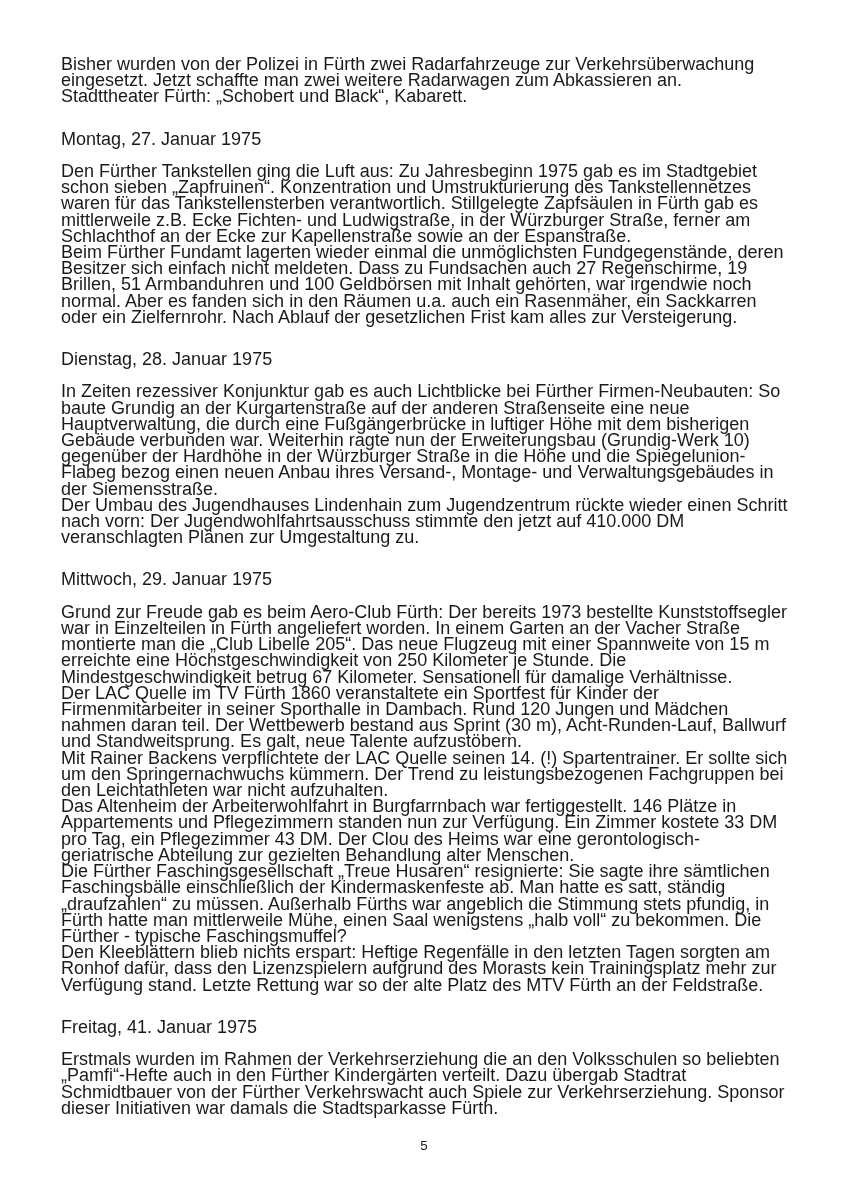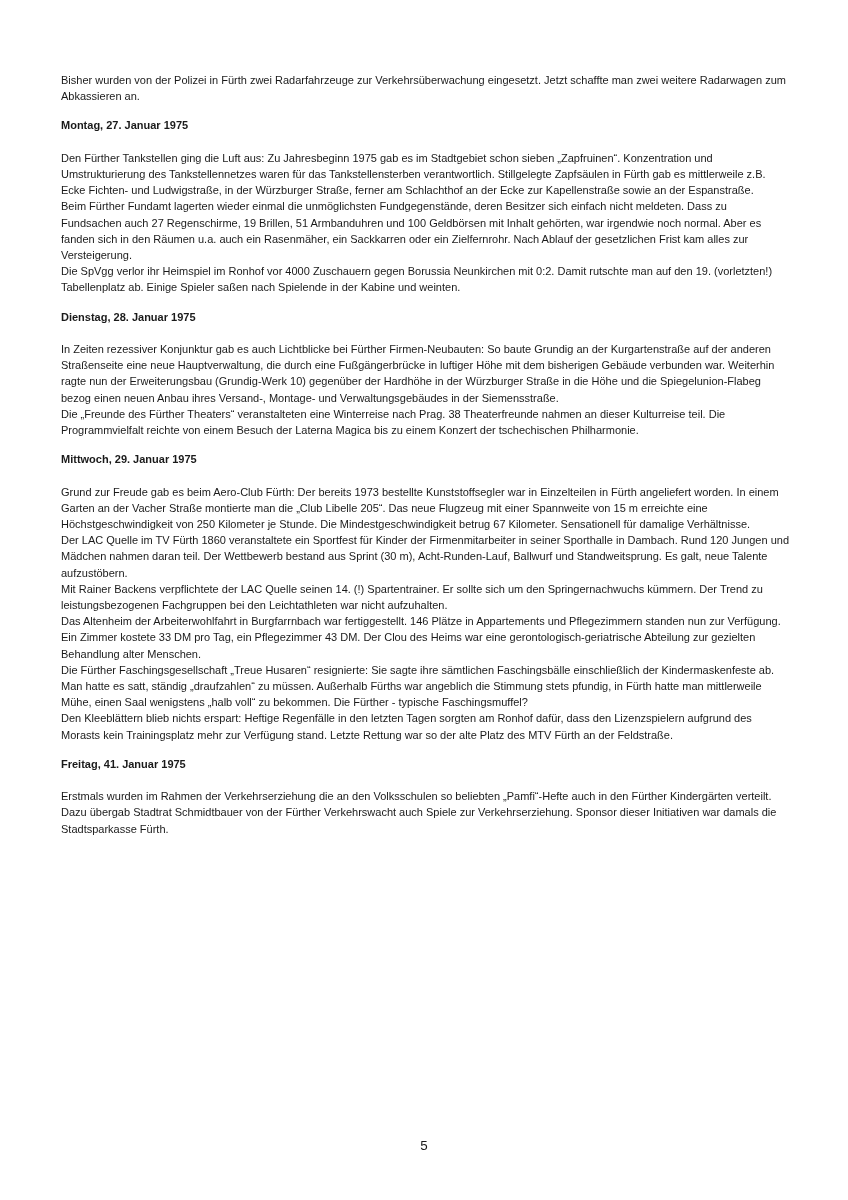--- a/index.html
+++ b/index.html
@@ -12,29 +12,29 @@
     width: 848px;
     height: 1200px;
     background: #ffffff;
     font-family: "Liberation Sans", sans-serif;
     color: #1a1a1a;
     overflow: hidden;
   }
   .content {
     position: absolute;
     left: 61px;
-    top: 72px;
+    top: 56px;
     width: 729px;
-    font-size: 11px;
+    font-size: 18px;
     line-height: 16.2px;
     text-align: left;
   }
   .heading {
-    font-weight: bold;
-    margin-top: 13px;
+    font-weight: normal;
+    margin-top: 26px;
     margin-bottom: 16.2px;
   }
   .entry {
     margin: 0;
   }
   .page-number {
     position: absolute;
     left: 0;
     right: 0;
     top: 1138px;
@@ -42,27 +42,27 @@
     font-size: 13.4px;
     line-height: 16.2px;
   }
 </style>
 </head>
 <body>
 
 <div class="page">
   <div class="content" id="content">
       <div class="entry">Bisher wurden von der Polizei in Fürth zwei Radarfahrzeuge zur Verkehrsüberwachung eingesetzt. Jetzt schaffte man zwei weitere Radarwagen zum Abkassieren an.</div>
+      <div class="entry">Stadttheater Fürth: „Schobert und Black“, Kabarett.</div>
       <div class="heading">Montag, 27. Januar 1975</div>
       <div class="entry">Den Fürther Tankstellen ging die Luft aus: Zu Jahresbeginn 1975 gab es im Stadtgebiet schon sieben „Zapfruinen“. Konzentration und Umstrukturierung des Tankstellennetzes waren für das Tankstellensterben verantwortlich. Stillgelegte Zapfsäulen in Fürth gab es mittlerweile z.B. Ecke Fichten- und Ludwigstraße, in der Würzburger Straße, ferner am Schlachthof an der Ecke zur Kapellenstraße sowie an der Espanstraße.</div>
       <div class="entry">Beim Fürther Fundamt lagerten wieder einmal die unmöglichsten Fundgegenstände, deren Besitzer sich einfach nicht meldeten. Dass zu Fundsachen auch 27 Regenschirme, 19 Brillen, 51 Armbanduhren und 100 Geldbörsen mit Inhalt gehörten, war irgendwie noch normal. Aber es fanden sich in den Räumen u.a. auch ein Rasenmäher, ein Sackkarren oder ein Zielfernrohr. Nach Ablauf der gesetzlichen Frist kam alles zur Versteigerung.</div>
-      <div class="entry">Die SpVgg verlor ihr Heimspiel im Ronhof vor 4000 Zuschauern gegen Borussia Neunkirchen mit 0:2. Damit rutschte man auf den 19. (vorletzten!) Tabellenplatz ab. Einige Spieler saßen nach Spielende in der Kabine und weinten.</div>
       <div class="heading">Dienstag, 28. Januar 1975</div>
       <div class="entry">In Zeiten rezessiver Konjunktur gab es auch Lichtblicke bei Fürther Firmen-Neubauten: So baute Grundig an der Kurgartenstraße auf der anderen Straßenseite eine neue Hauptverwaltung, die durch eine Fußgängerbrücke in luftiger Höhe mit dem bisherigen Gebäude verbunden war. Weiterhin ragte nun der Erweiterungsbau (Grundig-Werk 10) gegenüber der Hardhöhe in der Würzburger Straße in die Höhe und die Spiegelunion-Flabeg bezog einen neuen Anbau ihres Versand-, Montage- und Verwaltungsgebäudes in der Siemensstraße.</div>
-      <div class="entry">Die „Freunde des Fürther Theaters“ veranstalteten eine Winterreise nach Prag. 38 Theaterfreunde nahmen an dieser Kulturreise teil. Die Programmvielfalt reichte von einem Besuch der Laterna Magica bis zu einem Konzert der tschechischen Philharmonie.</div>
+      <div class="entry">Der Umbau des Jugendhauses Lindenhain zum Jugendzentrum rückte wieder einen Schritt nach vorn: Der Jugendwohlfahrtsausschuss stimmte den jetzt auf 410.000 DM veranschlagten Plänen zur Umgestaltung zu.</div>
       <div class="heading">Mittwoch, 29. Januar 1975</div>
       <div class="entry">Grund zur Freude gab es beim Aero-Club Fürth: Der bereits 1973 bestellte Kunststoffsegler war in Einzelteilen in Fürth angeliefert worden. In einem Garten an der Vacher Straße montierte man die „Club Libelle 205“. Das neue Flugzeug mit einer Spannweite von 15 m erreichte eine Höchstgeschwindigkeit von 250 Kilometer je Stunde. Die Mindestgeschwindigkeit betrug 67 Kilometer. Sensationell für damalige Verhältnisse.</div>
       <div class="entry">Der LAC Quelle im TV Fürth 1860 veranstaltete ein Sportfest für Kinder der Firmenmitarbeiter in seiner Sporthalle in Dambach. Rund 120 Jungen und Mädchen nahmen daran teil. Der Wettbewerb bestand aus Sprint (30 m), Acht-Runden-Lauf, Ballwurf und Standweitsprung. Es galt, neue Talente aufzustöbern.</div>
       <div class="entry">Mit Rainer Backens verpflichtete der LAC Quelle seinen 14. (!) Spartentrainer. Er sollte sich um den Springernachwuchs kümmern. Der Trend zu leistungsbezogenen Fachgruppen bei den Leichtathleten war nicht aufzuhalten.</div>
       <div class="entry">Das Altenheim der Arbeiterwohlfahrt in Burgfarrnbach war fertiggestellt. 146 Plätze in Appartements und Pflegezimmern standen nun zur Verfügung. Ein Zimmer kostete 33 DM pro Tag, ein Pflegezimmer 43 DM. Der Clou des Heims war eine gerontologisch-geriatrische Abteilung zur gezielten Behandlung alter Menschen.</div>
       <div class="entry">Die Fürther Faschingsgesellschaft „Treue Husaren“ resignierte: Sie sagte ihre sämtlichen Faschingsbälle einschließlich der Kindermaskenfeste ab. Man hatte es satt, ständig „draufzahlen“ zu müssen. Außerhalb Fürths war angeblich die Stimmung stets pfundig, in Fürth hatte man mittlerweile Mühe, einen Saal wenigstens „halb voll“ zu bekommen. Die Fürther - typische Faschingsmuffel?</div>
       <div class="entry">Den Kleeblättern blieb nichts erspart: Heftige Regenfälle in den letzten Tagen sorgten am Ronhof dafür, dass den Lizenzspielern aufgrund des Morasts kein Trainingsplatz mehr zur Verfügung stand. Letzte Rettung war so der alte Platz des MTV Fürth an der Feldstraße.</div>
       <div class="heading">Freitag, 41. Januar 1975</div>
       <div class="entry">Erstmals wurden im Rahmen der Verkehrserziehung die an den Volksschulen so beliebten „Pamfi“-Hefte auch in den Fürther Kindergärten verteilt. Dazu übergab Stadtrat Schmidtbauer von der Fürther Verkehrswacht auch Spiele zur Verkehrserziehung. Sponsor dieser Initiativen war damals die Stadtsparkasse Fürth.</div>
     </div>

